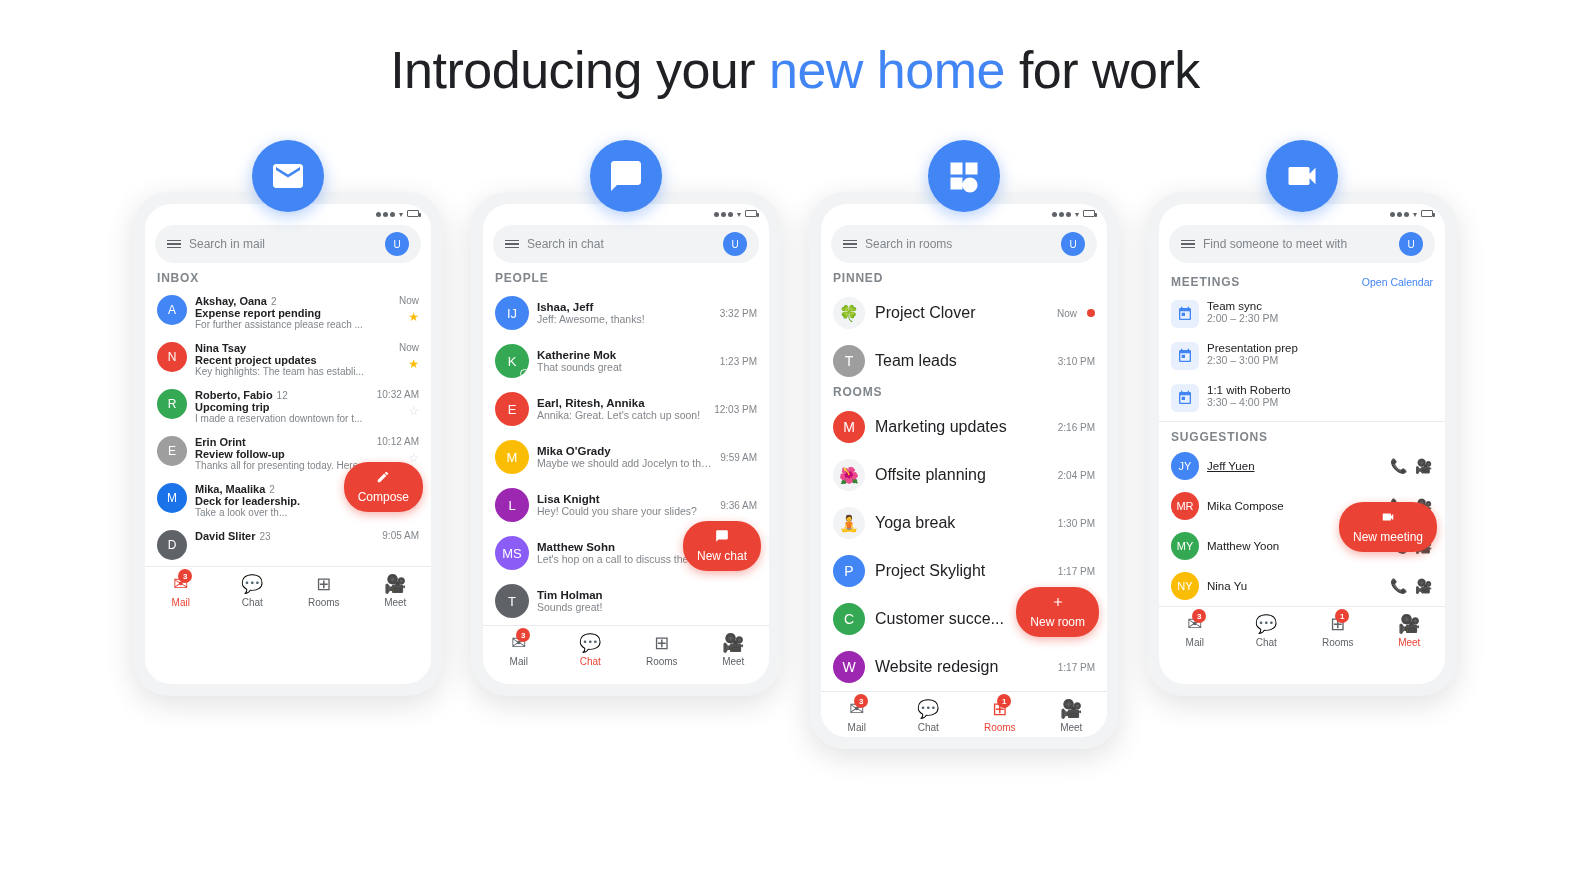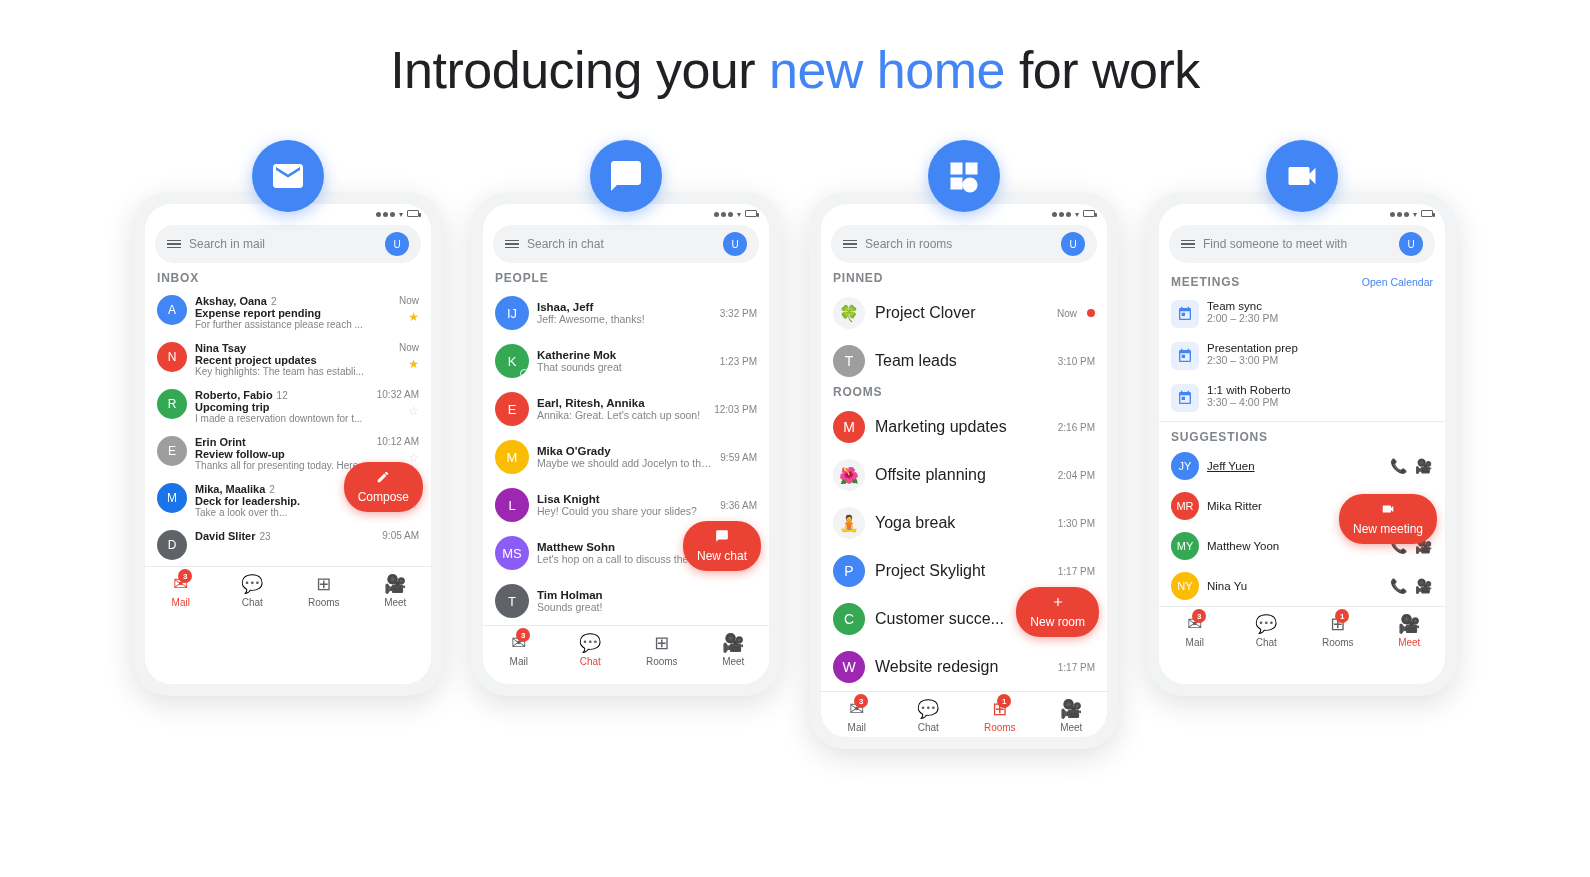--- a/index.html
+++ b/index.html
@@ -722,21 +722,21 @@
         <div class="meet-suggestion">
           <div class="chat-avatar" style="background:#4285F4; width:28px; height:28px; font-size:11px;">JY</div>
           <span style="font-size:11.5px; color:#202124; flex:1;text-decoration:underline;">Jeff Yuen</span>
           <div class="meet-actions">
             <span style="font-size:14px; color:#5f6368;">📞</span>
             <span style="font-size:14px; color:#5f6368;">🎥</span>
           </div>
         </div>
         <div class="meet-suggestion">
           <div class="chat-avatar" style="background:#ea4335; width:28px; height:28px; font-size:11px;">MR</div>
-          <span style="font-size:11.5px; color:#202124; flex:1;">Mika Ritter</span>
+          <span style="font-size:11.5px; color:#202124; flex:1;">Mika Compose</span>
           <div class="meet-actions">
             <span style="font-size:14px; color:#5f6368;">📞</span>
             <span style="font-size:14px; color:#5f6368;">🎥</span>
           </div>
         </div>
         <div class="meet-suggestion">
           <div class="chat-avatar" style="background:#34a853; width:28px; height:28px; font-size:11px;">MY</div>
           <span style="font-size:11.5px; color:#202124; flex:1;">Matthew Yoon</span>
           <div class="meet-actions">
             <span style="font-size:14px; color:#5f6368;">📞</span>
@@ -746,21 +746,21 @@
         <div class="meet-suggestion">
           <div class="chat-avatar" style="background:#fbbc04; width:28px; height:28px; font-size:11px;">NY</div>
           <span style="font-size:11.5px; color:#202124; flex:1;">Nina Yu</span>
           <div class="meet-actions">
             <span style="font-size:14px; color:#5f6368;">📞</span>
             <span style="font-size:14px; color:#5f6368;">🎥</span>
           </div>
         </div>
 
         <div style="position:relative; height:0;">
-          <div class="fab" style="bottom:62px; right:8px; position:absolute;">
+          <div class="fab" style="bottom:54px; right:8px; position:absolute;">
             <svg viewBox="0 0 24 24">
                 <path d="M17 10.5V7c0-.55-.45-1-1-1H4c-.55 0-1 .45-1 1v10c0 .55.45 1 1 1h12c.55 0 1-.45 1-1v-3.5l4 4v-11l-4 4z"></path>
               </svg>
             <span>New meeting</span>
           </div>
         </div>
 
         <div class="bottom-nav">
           <div class="nav-item">
             <div class="nav-icon" style="position:relative;">

